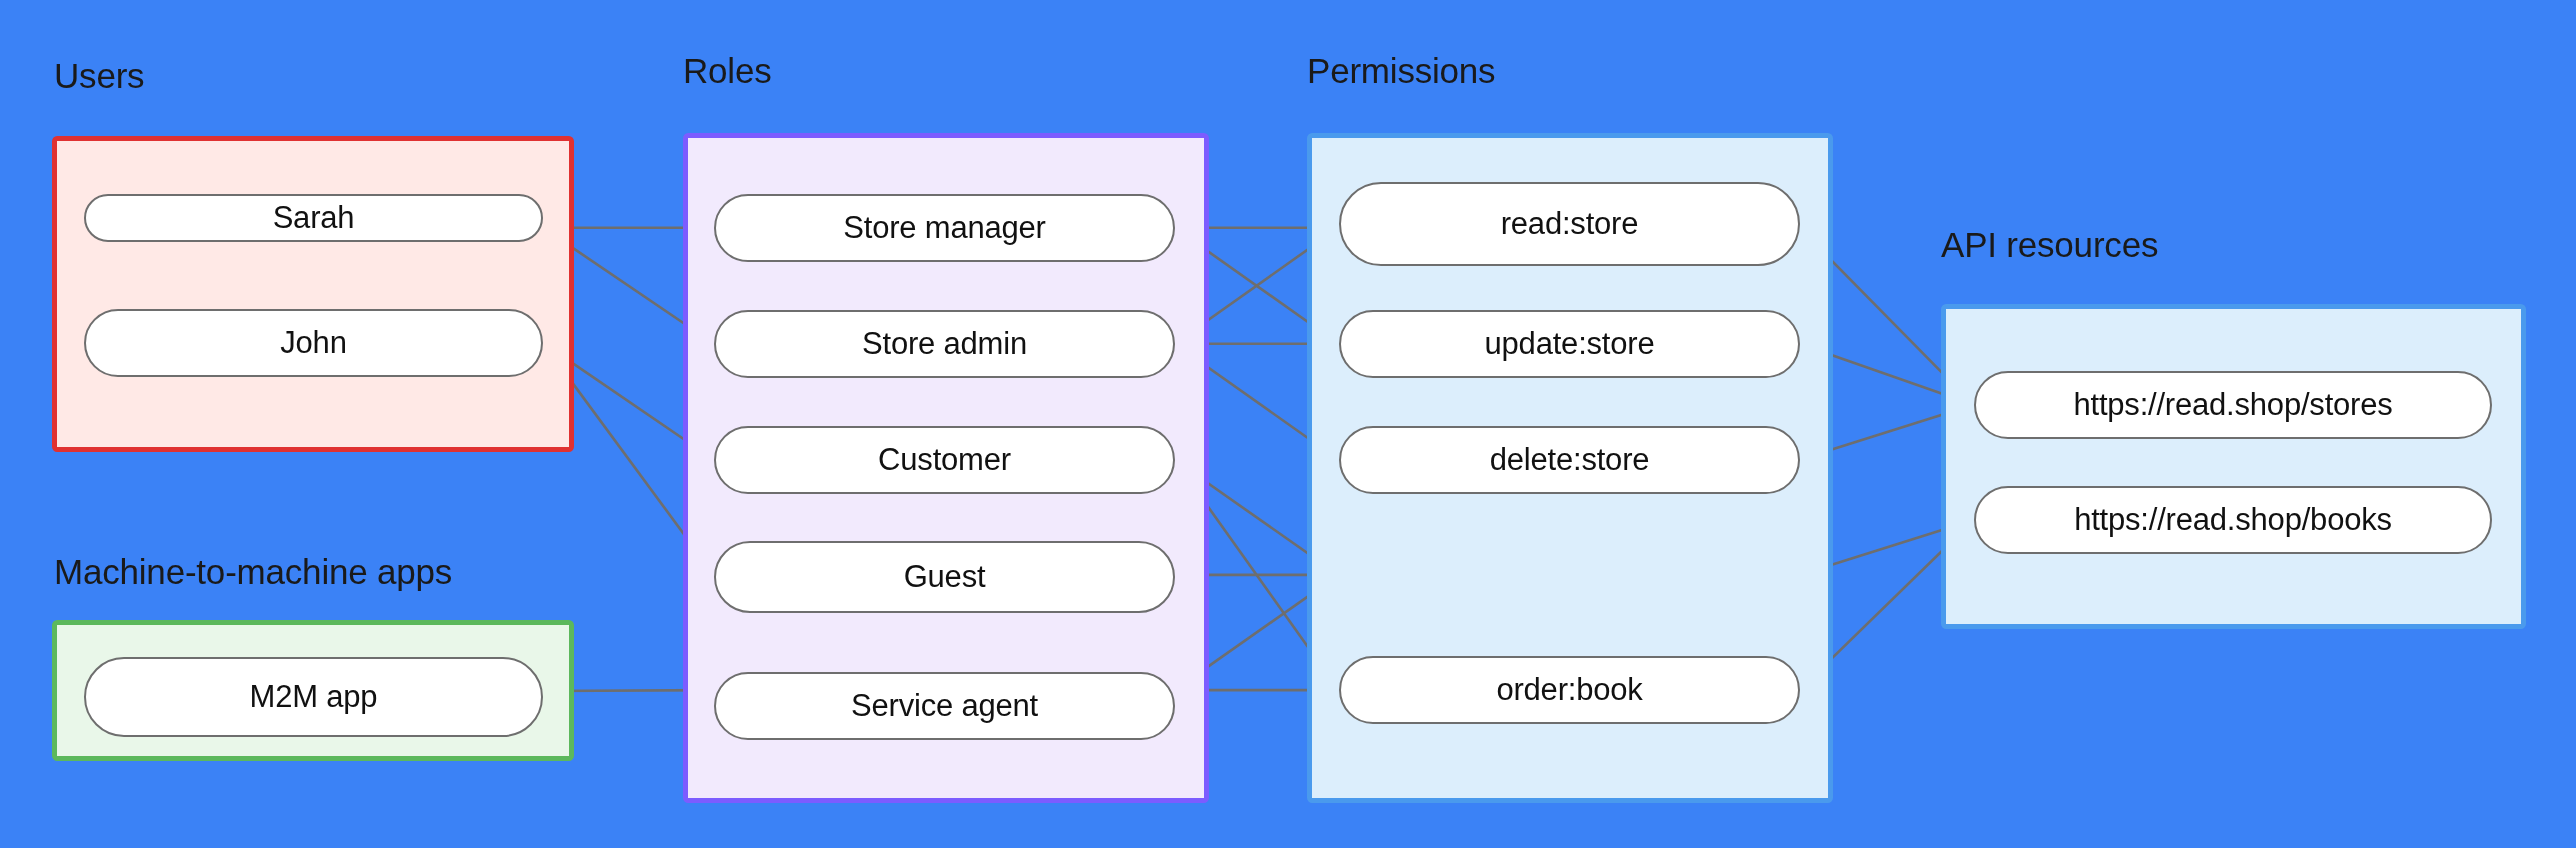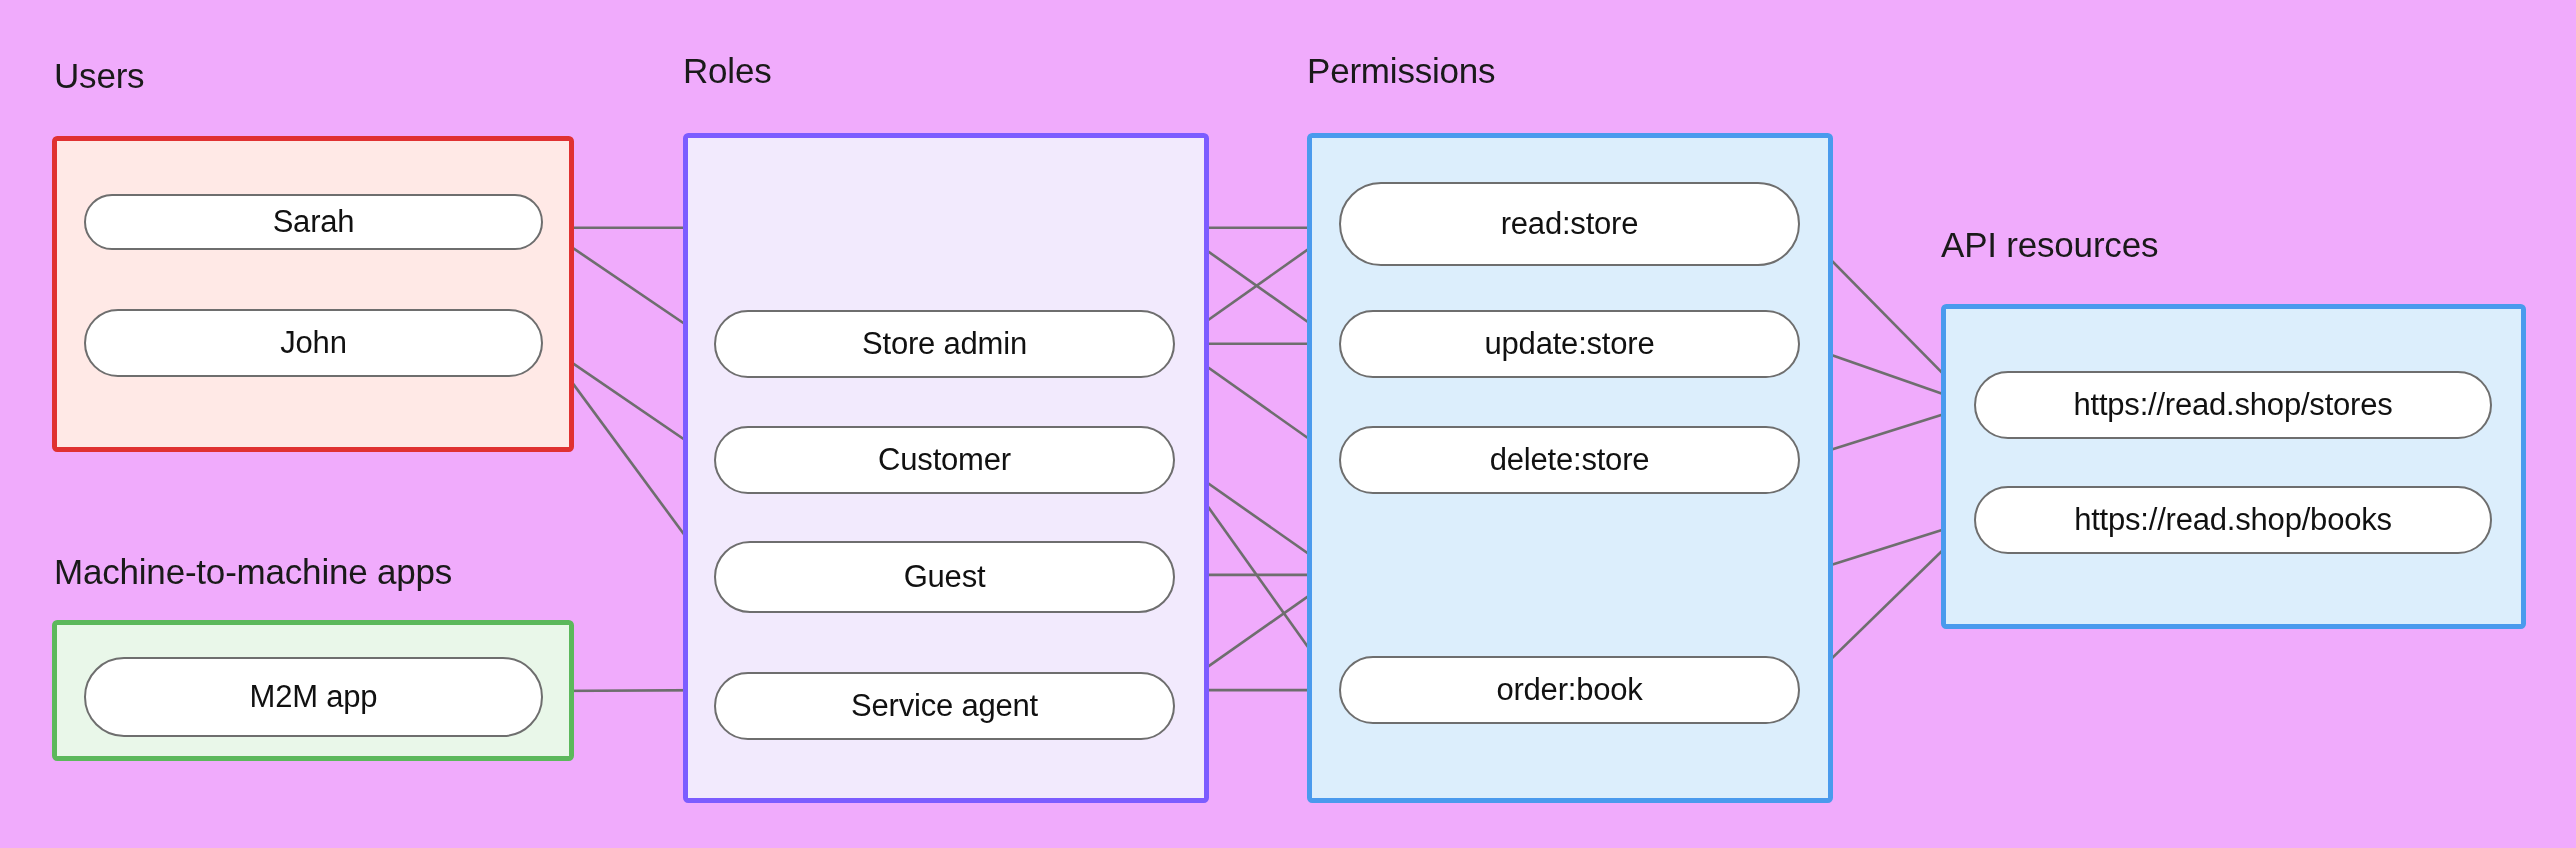--- a/index.html
+++ b/index.html
@@ -6,21 +6,21 @@
   * { box-sizing: border-box; margin: 0; padding: 0; }
   html, body {
     width: 2576px; height: 848px;
     background: #f5f7f7;
     font-family: "Liberation Sans", sans-serif;
     overflow: hidden;
   }
   #canvas {
     position: relative;
     width: 2576px; height: 848px;
-    background: #f0abfc;
+    background: #3b82f6;
   }
   
   #edges {
     position: absolute; inset: 0;
     width: 2576px; height: 848px;
     z-index: 1;
     pointer-events: none;
   }
   
   .group {
@@ -97,37 +97,40 @@
       <circle cx="1534" cy="527" r="9" fill="#6e6e6e"></circle>
       <circle cx="1534" cy="659" r="9" fill="#6e6e6e"></circle>
       <circle cx="1534" cy="791" r="9" fill="#6e6e6e"></circle>
       <circle cx="2262" cy="464" r="9" fill="#6e6e6e"></circle>
       <circle cx="2262" cy="596" r="9" fill="#6e6e6e"></circle>
     </svg>
 
   <div class="group-label" style="left:54px; top:56px;">Users</div>
   <div class="group g-users" style="left:52px; top:136px; width:522px; height:316px;"></div>
 
-  <div class="node" style="left:84px; top:194px; width:459px; height:56px;">
+  <div class="node" style="left:84px; top:194px; width:459px; height:48px;">
     <span>Sarah</span>
   </div>
   <div class="node" style="left:84px; top:309px; width:459px; height:68px;text-align:right;">
     <span>John</span>
   </div>
 
   <div class="group-label" style="left:54px; top:552px;">Machine-to-machine apps</div>
   <div class="group g-m2m" style="left:52px; top:620px; width:522px; height:141px;"></div>
 
   <div class="node" style="left:84px; top:657px; width:459px; height:80px;">
     <span>M2M app</span>
   </div>
 
   <div class="group-label" style="left:683px; top:51px;">Roles</div>
   <div class="group g-roles" style="left:683px; top:133px; width:526px; height:670px;"></div>
 
+  <div class="node" style="left:714px; top:194px; width:461px; height:68px;">
+    <span>Store manager</span>
+  </div>
   <div class="node" style="left:714px; top:310px; width:461px; height:68px;">
     <span>Store admin</span>
   </div>
   <div class="node" style="left:714px; top:426px; width:461px; height:68px;">
     <span>Customer</span>
   </div>
   <div class="node" style="left:714px; top:541px; width:461px; height:72px;">
     <span>Guest</span>
   </div>
   <div class="node" style="left:714px; top:656px; width:461px; height:68px;margin-top:16px;">

